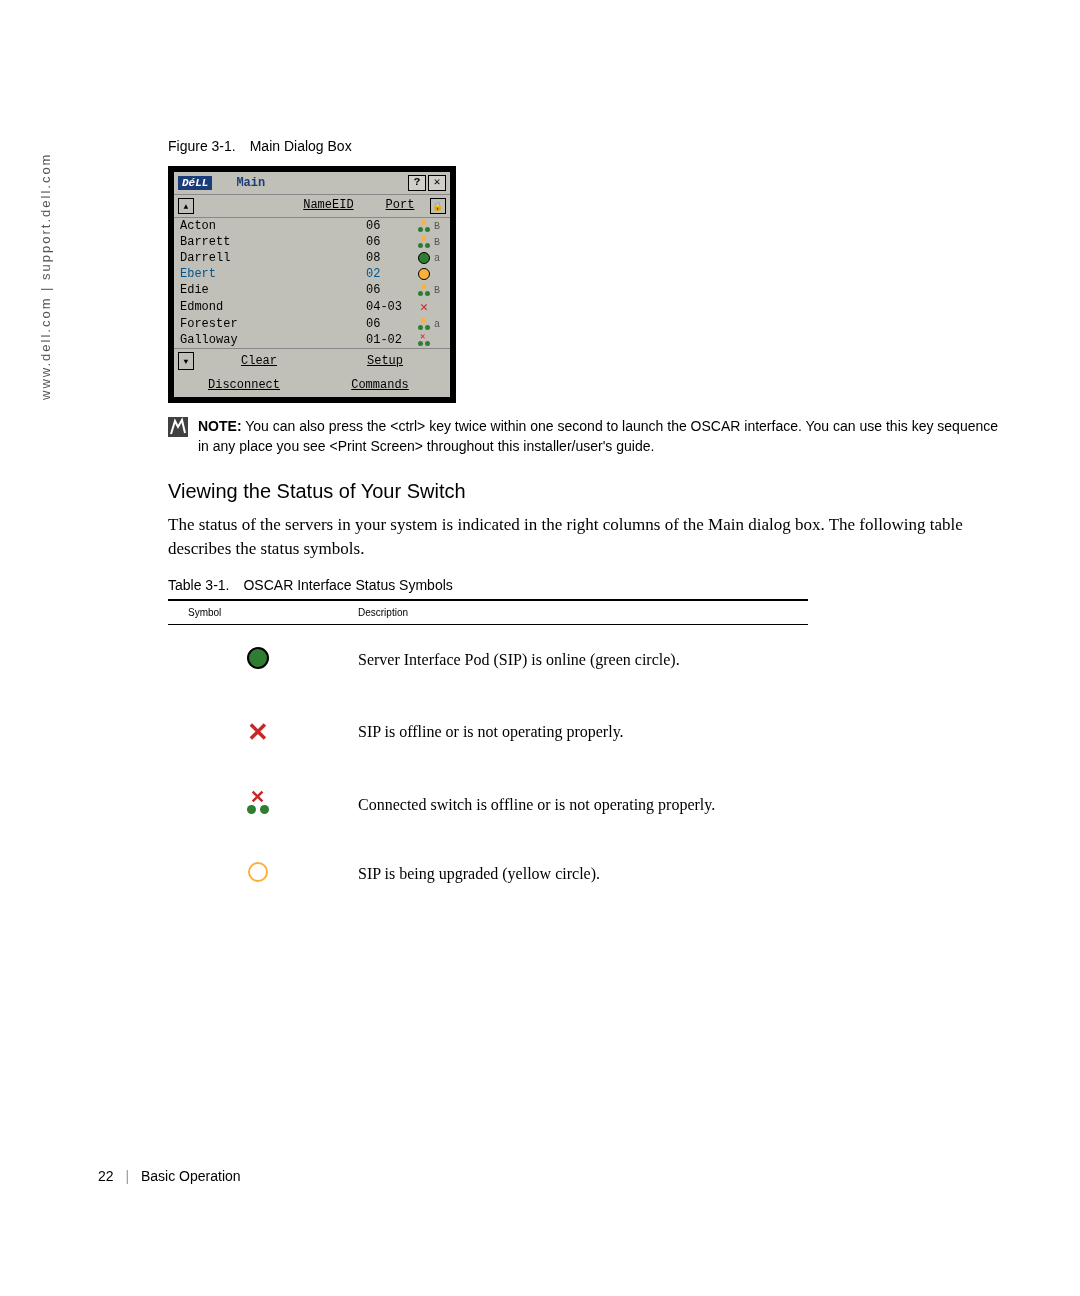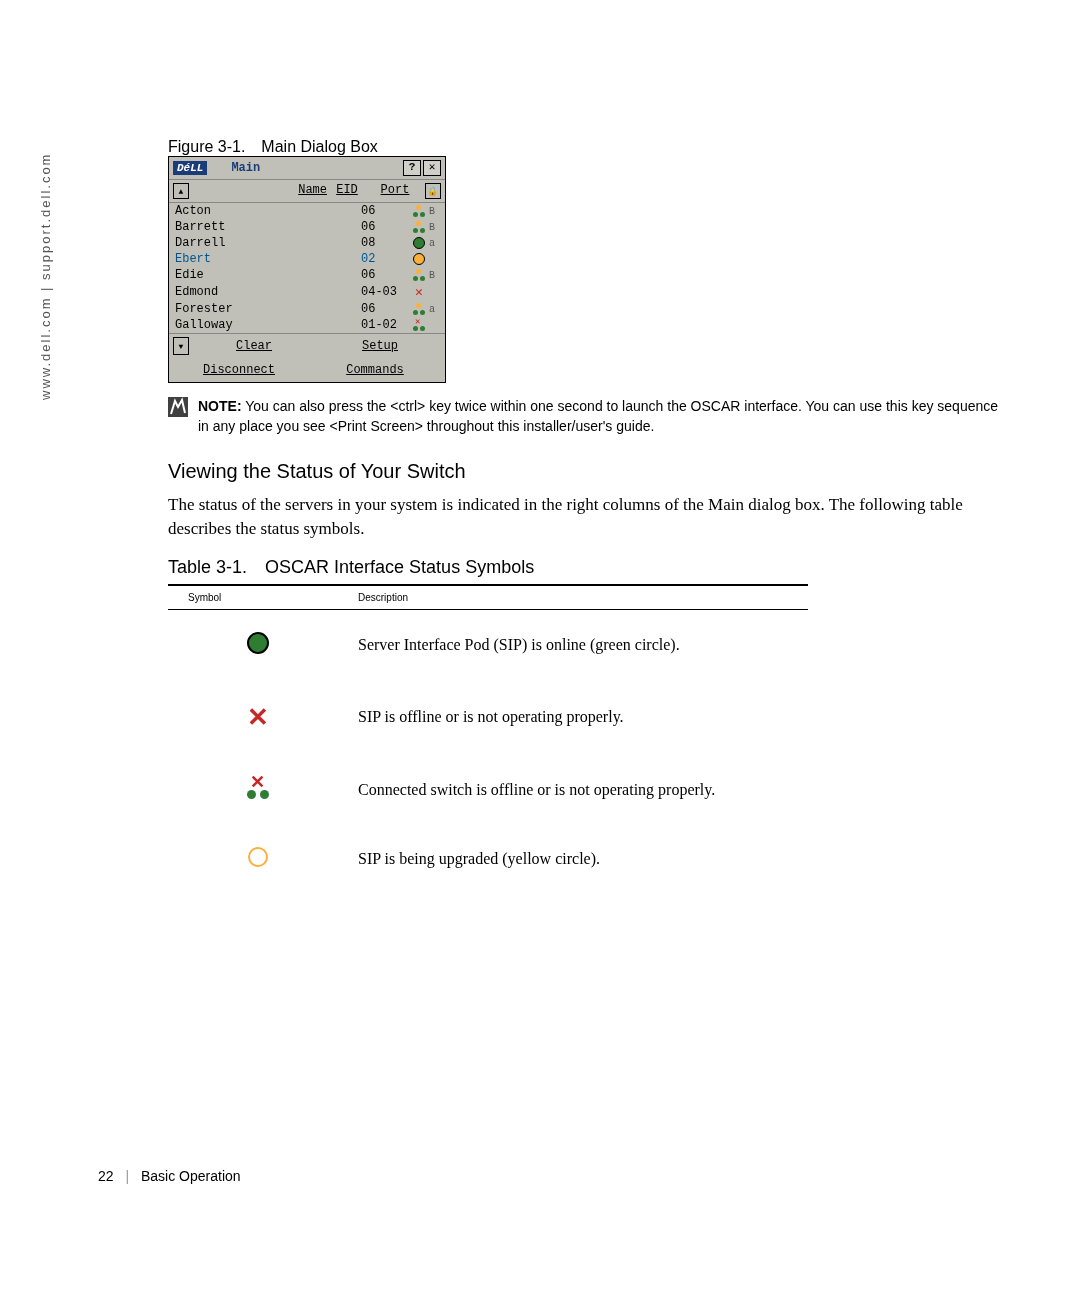--- a/index.html
+++ b/index.html
@@ -21,25 +21,25 @@
       font-size: 13px;
       letter-spacing: 2px;
       color: #555;
     }
     .page-content {
       margin-left: 168px;
       margin-right: 80px;
       padding-top: 138px;
     }
     .figure-caption {
-      font-size: 16px;
-      margin-bottom: 0;
+      font-size: 14px;
+      margin-bottom: 12px;
     }
     .dialog-screenshot {
-      border: 1px solid #000000;
+      border: 6px solid #000000;
       width: 276px;
       display: table;
       font-family: 'Courier New', monospace;
       font-size: 12px;
       background: #c0c0b8;
     }
     .dlg-title {
       display: flex;
       align-items: center;
       padding: 3px 4px;
@@ -80,21 +80,21 @@
     }
     .dlg-header .hcol1 { width: 12px; }
     .dlg-header .hcol-name {
       flex: 1;
       text-align: right;
       text-decoration: underline;
       cursor: pointer;
     }
     .dlg-header .hcol-eid {
       width: 40px;
-      text-align: center;
+      text-align: left;
       text-decoration: underline;
     }
     .dlg-header .hcol-port {
       width: 56px;
       text-align: center;
       text-decoration: underline;
     }
     .dlg-header .hcol-last {
       width: 18px;
       display: flex;
@@ -217,21 +217,21 @@
       font-size: 20px;
       margin-bottom: 10px;
     }
     .body-text {
       font-family: 'Times New Roman', serif;
       font-size: 17px;
       line-height: 1.4;
       margin-bottom: 16px;
     }
     .table-caption {
-      font-size: 18px;
+      font-size: 14px;
       margin-bottom: 6px;
     }
     .status-table {
       border-collapse: collapse;
       width: 640px;
     }
     .status-table thead tr {
       border-top: 2px solid #000;
       border-bottom: 1px solid #000;
     }

